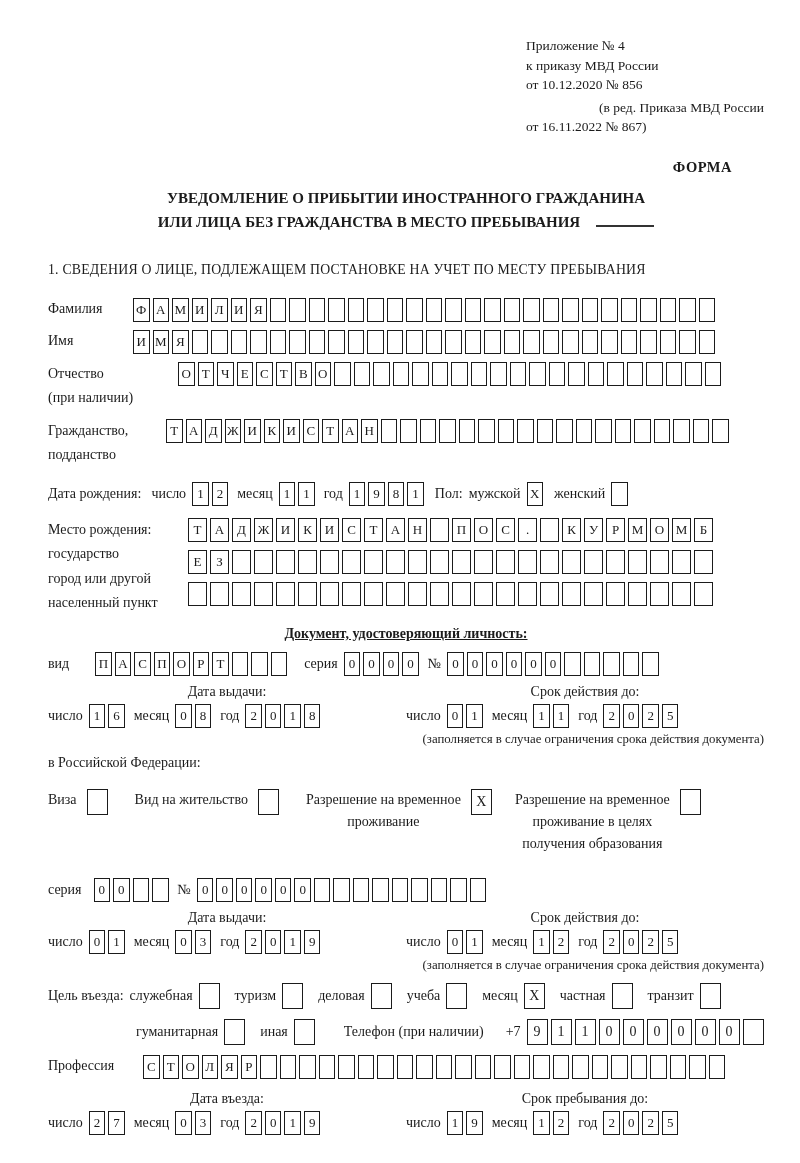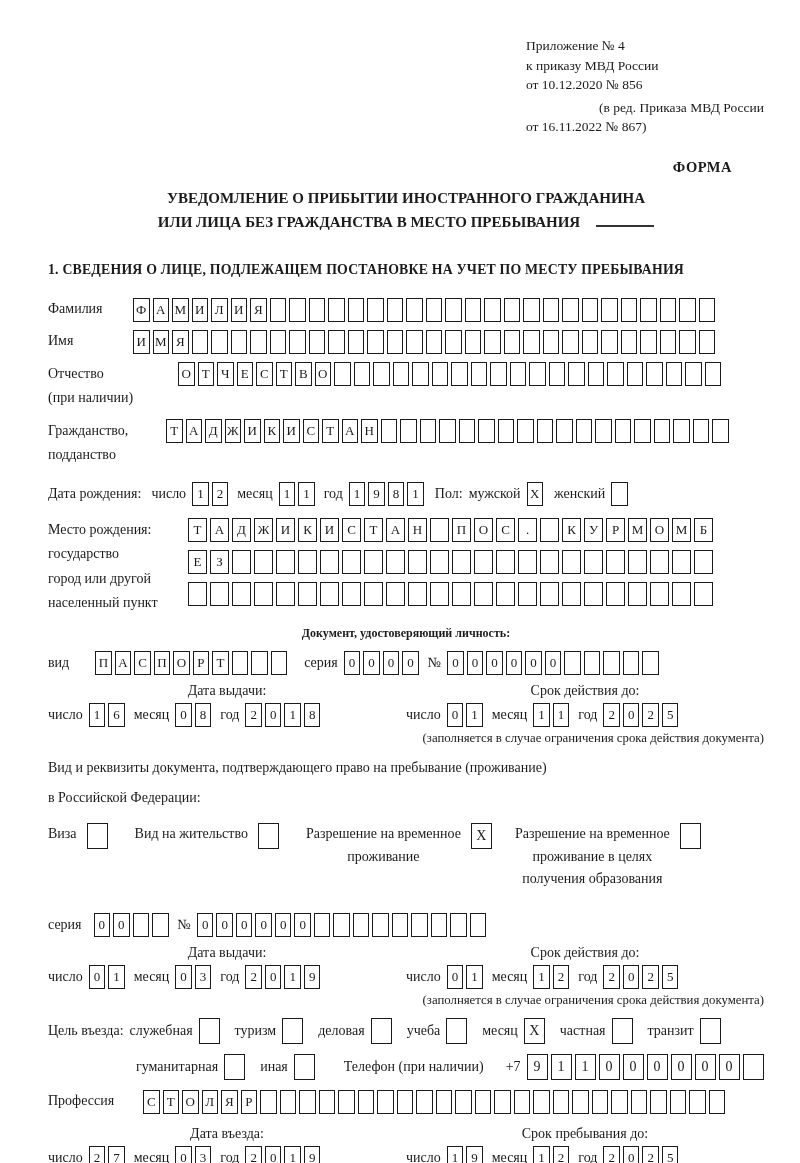--- a/index.html
+++ b/index.html
@@ -11,41 +11,41 @@
     background:#fff;
     color:#1b1b1b;
     font-family:"Liberation Serif", serif;
     font-size:14px;
   }
   .top-ref{margin-left:auto;width:238px;line-height:1.45;font-size:13.5px;}
   .top-ref .ed{margin-top:3px;text-align:right;}
   .forma{font-weight:bold;text-align:right;margin:22px 32px 10px 0;font-size:14.5px;letter-spacing:.5px;}
   .title{font-weight:bold;text-align:center;font-size:15px;line-height:1.6;margin-top:8px;}
   .title-underline{display:inline-block;width:58px;border-bottom:2px solid #333;margin-left:16px;vertical-align:baseline;}
-  .section-heading{font-weight:bold;font-size:13.8px;margin:28px 0 20px 0;letter-spacing:.2px;}
+  .section-heading{font-weight:normal;font-size:13.8px;margin:28px 0 20px 0;letter-spacing:.2px;}
   .row{display:flex;align-items:flex-start;margin-bottom:8px;}
   .lbl{padding-top:3px;white-space:nowrap;}
   .lbl-stack div{line-height:1.75;}
   .w85{width:85px;flex:0 0 85px;}
   .w118{width:118px;flex:0 0 118px;}
   .w130{width:130px;flex:0 0 130px;}
   .w140{width:140px;flex:0 0 140px;}
   .cells{white-space:nowrap;display:inline-block;}
   .cell{
     display:inline-flex;align-items:center;justify-content:center;
     width:14.5px;height:22px;border:1.6px solid #1b1b1b;margin-right:3px;
     font-family:"Liberation Serif",serif;font-size:13px;line-height:1;
     background:#fff;vertical-align:middle;box-sizing:content-box;
   }
   .wide .cell{width:17px;}
   .check .cell{width:19px;height:24px;font-size:14px;}
   .stack-rows .cells{display:block;margin-bottom:8px;}
   .inline-row{display:flex;align-items:center;flex-wrap:nowrap;margin-bottom:8px;}
   .inline-row .t{margin:0 6px;white-space:nowrap;}
-  .doc-header{font-weight:bold;text-align:center;margin:10px 0 10px 0;font-size:12px;}
+  .doc-header{font-weight:bold;text-align:center;margin:10px 0 10px 0;font-size:14px;text-decoration:underline;}
   .two-col{display:flex;margin-bottom:4px;}
   .date-group{flex:1;}
   .date-head{text-align:center;margin-bottom:4px;font-family:Liberation Serif, serif;}
   .date-line{display:flex;align-items:center;}
   .date-line .t{margin:0 6px 0 0;}
   .date-line .t2{margin:0 6px;}
   .date-note{font-size:12.8px;text-align:right;margin-top:4px;white-space:nowrap;}
   .para{margin:10px 0 6px 0;line-height:1.7;}
   .permit-row{display:flex;align-items:flex-start;margin:14px 0 22px 0;}
   .permit-item{display:flex;align-items:flex-start;margin-right:14px;}
@@ -165,21 +165,20 @@
         <span class="cells"><span class="cell">0</span><span class="cell">1</span></span>
         <span class="t t2">месяц</span>
         <span class="cells"><span class="cell">1</span><span class="cell">1</span></span>
         <span class="t t2">год</span>
         <span class="cells"><span class="cell">2</span><span class="cell">0</span><span class="cell">2</span><span class="cell">5</span></span>
       </div>
       <div class="date-note">(заполняется в случае ограничения срока действия документа)</div>
     </div>
   </div>
 
-  <div class="para">Вид и реквизиты документа, подтверждающего право на пребывание (проживание)</div>
   <div class="para" style="margin-top:0;">в Российской Федерации:</div>
 
   <div class="permit-row check">
     <div class="permit-item">
       <span class="lead">Виза</span>
       <span class="cells"><span class="cell"></span></span>
     </div>
     <div class="permit-item" style="margin-left:10px;">
       <span class="lead">Вид на жительство</span>
       <span class="cells"><span class="cell"></span></span>

